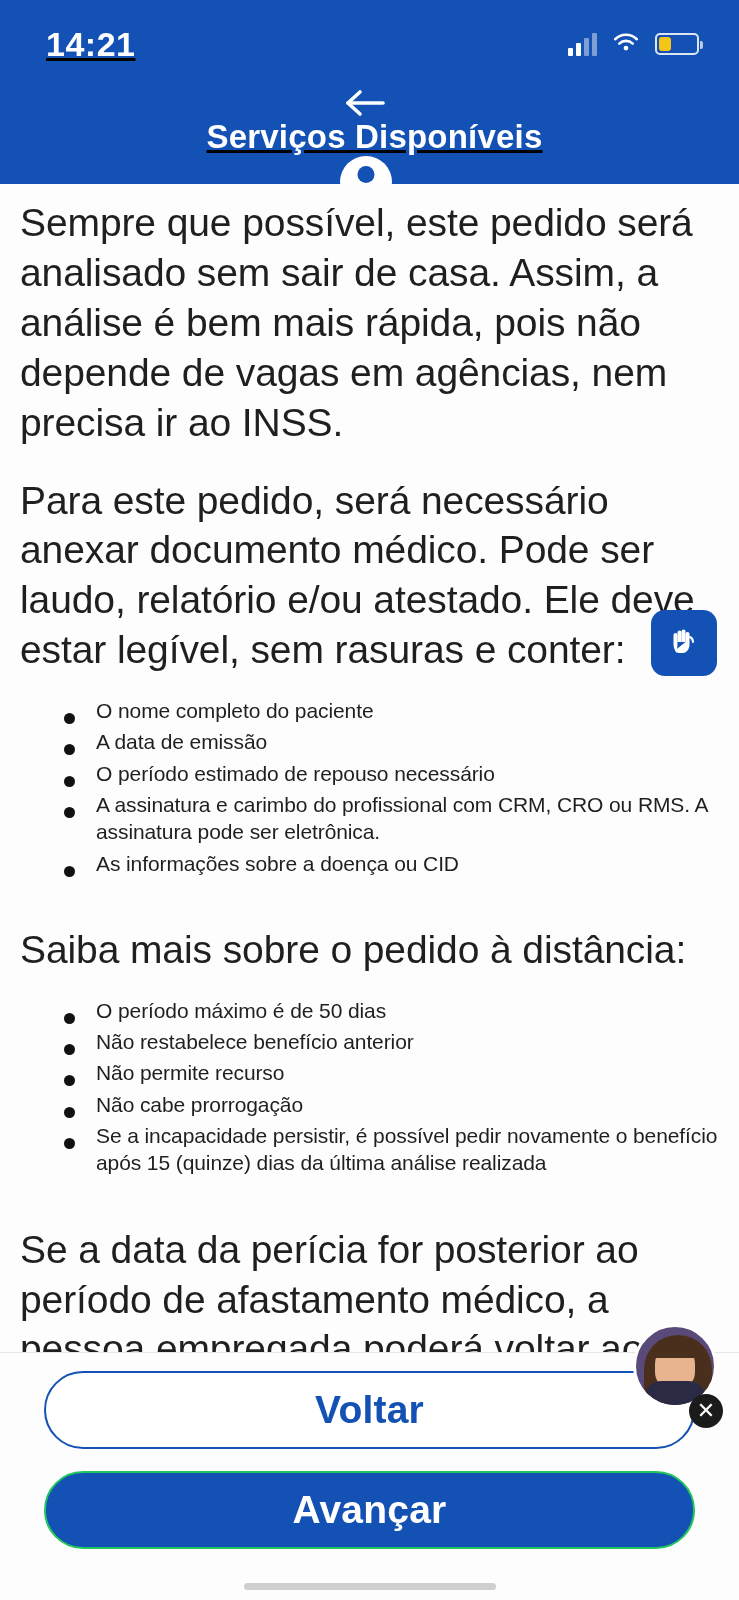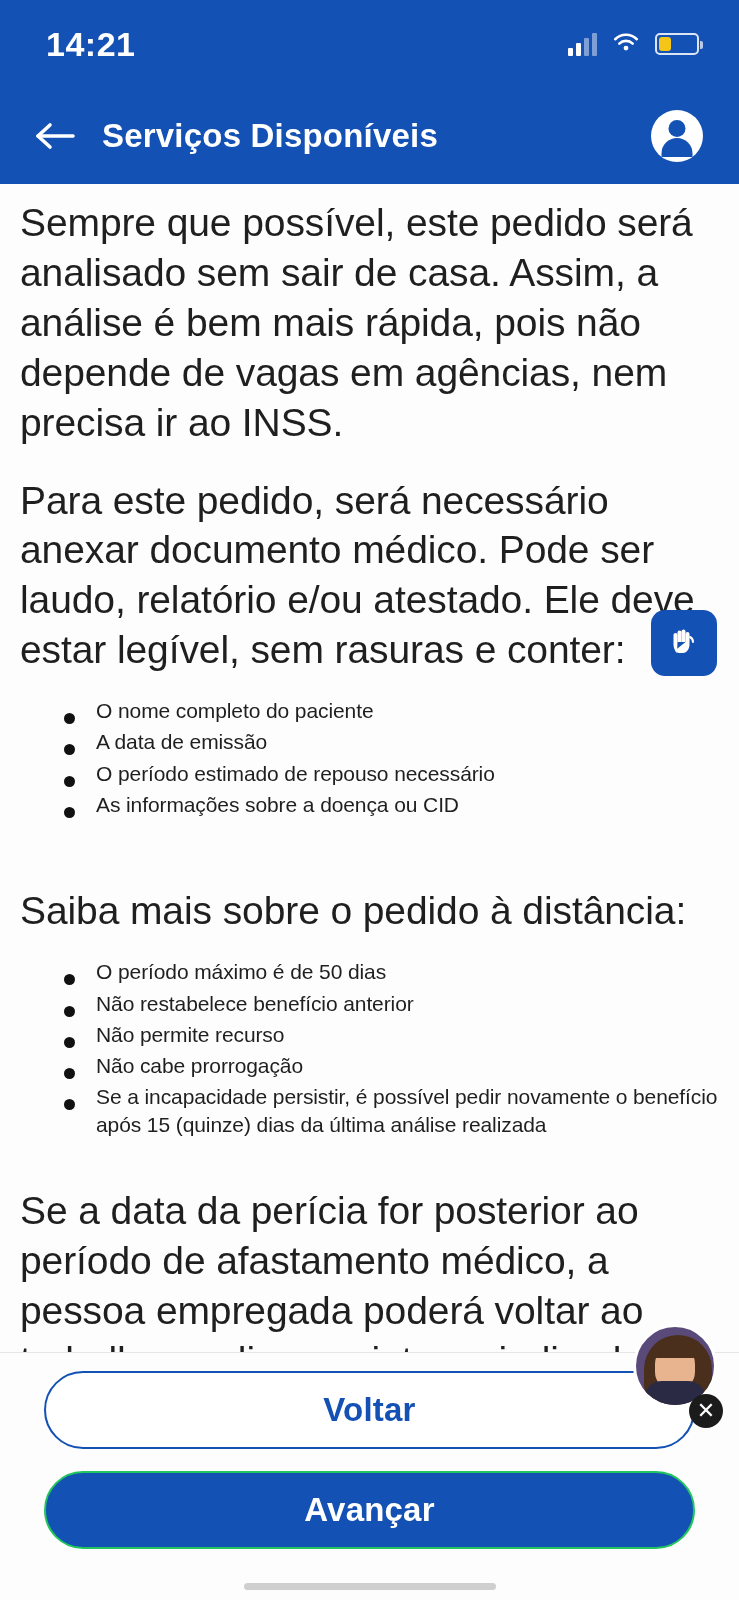--- a/index.html
+++ b/index.html
@@ -9,20 +9,21 @@
     font-family: "Liberation Sans", sans-serif;
     background: #ffffff;
     overflow: hidden;
   }
   .phone {
     position: relative;
     width: 739px;
     height: 1600px;
     background: #c2410c;
     overflow: hidden;
+    text-decoration: underline;
   }
 
   
   .statusbar {
     height: 88px;
     background: #1351b4;
     display: flex;
     align-items: center;
     justify-content: space-between;
     padding: 0 40px 0 46px;
@@ -83,20 +84,21 @@
   }
 
   
   .appbar {
     height: 96px;
     background: #1351b4;
     display: flex;
     align-items: center;
     padding: 0 36px 0 28px;
     position: relative;
+    flex-direction: column;
   }
   .back-btn {
     width: 56px;
     height: 56px;
     display: flex;
     align-items: center;
     justify-content: center;
     cursor: pointer;
   }
   .appbar-title {
@@ -149,21 +151,21 @@
     overflow: hidden;
     background: #fdfdfd;
   }
   .para {
     font-size: 39px;
     line-height: 1.28;
     color: #1f1f1f;
     margin-bottom: 28px;
     letter-spacing: -0.1px;
   }
-  .para.tight { margin-bottom: 22px; margin-top: 20px; }
+  .para.tight { margin-bottom: 22px; }
   ul.bullets {
     list-style: none;
     margin: 0 0 14px 0;
     padding: 0 0 0 40px;
   }
   ul.bullets li {
     position: relative;
     font-size: 21px;
     line-height: 1.3;
     color: #1f1f1f;
@@ -277,21 +279,21 @@
     background: #fdfdfd;
     padding: 18px 44px 0 44px;
     border-top: 1px solid #e6e6e6;
   }
   .btn {
     height: 78px;
     border-radius: 40px;
     display: flex;
     align-items: center;
     justify-content: center;
-    font-size: 33px;
+    font-size: 39px;
     font-weight: bold;
     cursor: pointer;
     letter-spacing: 0.2px;
   }
   .btn-secondary {
     border: 2px solid #1351b4;
     color: #1351b4;
     background: #ffffff;
     margin-bottom: 22px;
   }
@@ -361,20 +363,21 @@
   <div class="content">
 
     <div class="para">Sempre que possível, este pedido será analisado sem sair de casa. Assim, a análise é bem mais rápida, pois não depende de vagas em agências, nem precisa ir ao INSS.</div>
 
     <div class="para tight">Para este pedido, será necessário anexar documento médico. Pode ser laudo, relatório e/ou atestado. Ele deve estar legível, sem rasuras e conter:</div>
 
     <ul class="bullets">
       <li>O nome completo do paciente</li>
       <li>A data de emissão</li>
       <li>O período estimado de repouso necessário</li>
+      <li>A assinatura e carimbo do profissional com CRM, CRO ou RMS. A assinatura pode ser eletrônica.</li>
       <li>As informações sobre a doença ou CID</li>
     </ul>
 
     <div class="gap-lg"></div>
 
     <div class="para tight">Saiba mais sobre o pedido à distância:</div>
 
     <ul class="bullets">
       <li>O período máximo é de 50 dias</li>
       <li>Não restabelece benefício anterior</li>

